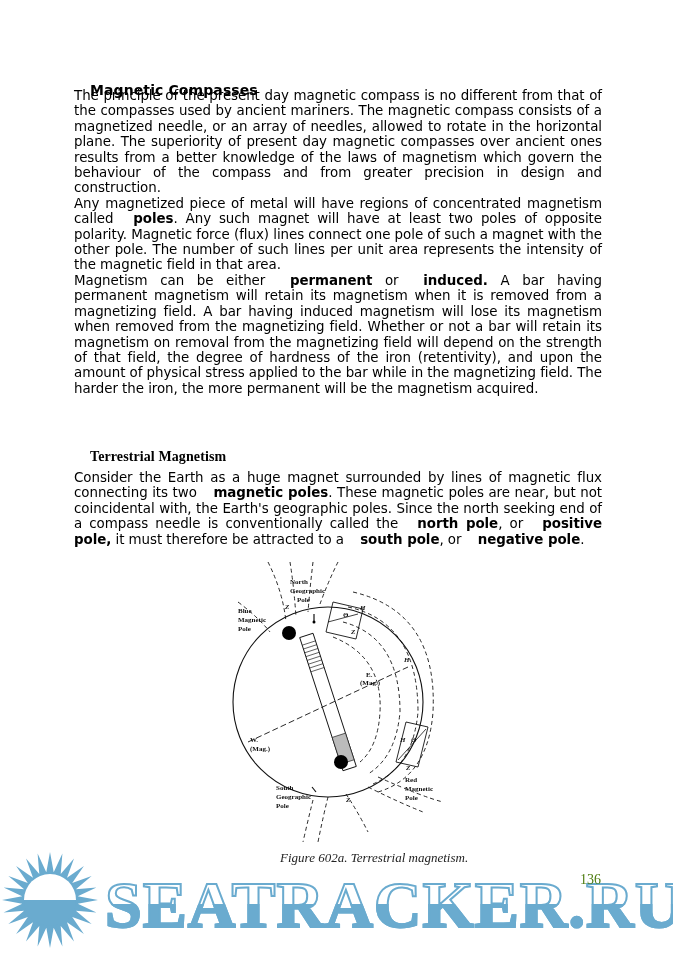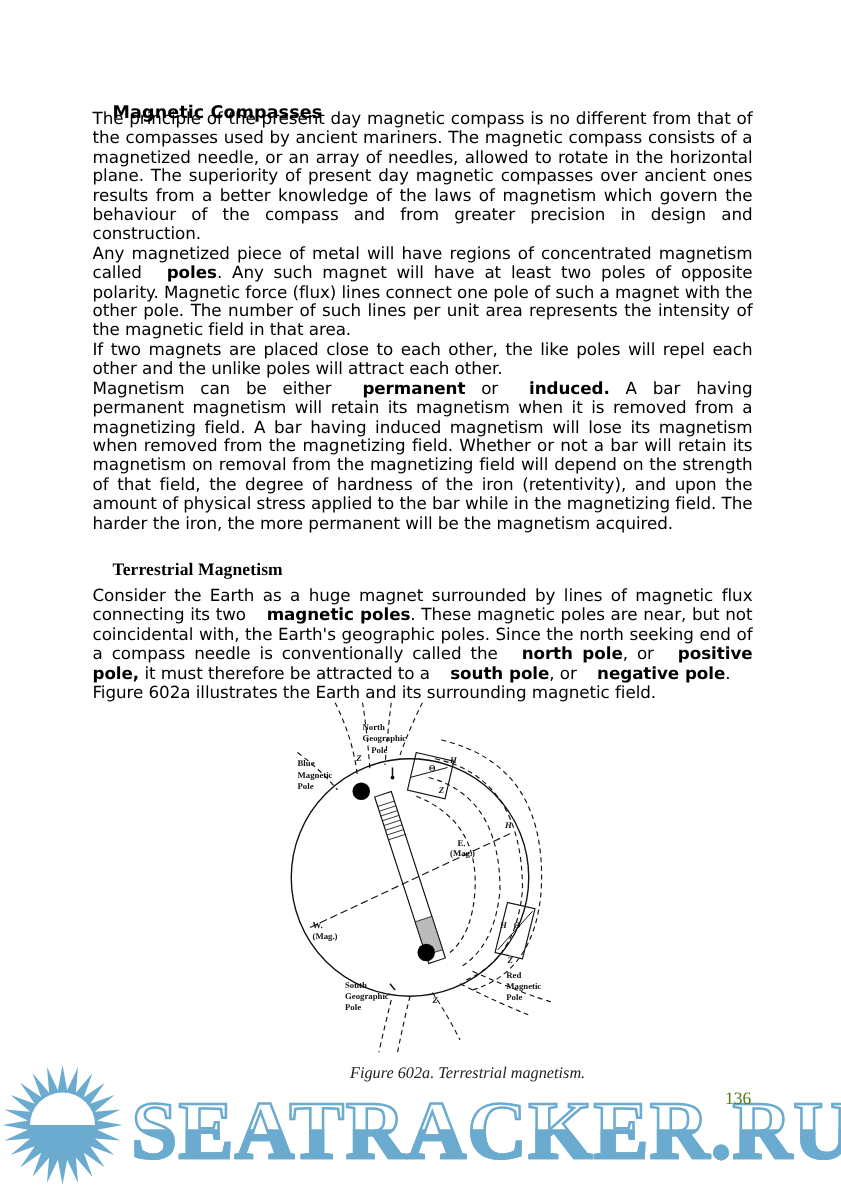--- a/index.html
+++ b/index.html
@@ -41,27 +41,25 @@
   svg text { font-family: "Liberation Serif", serif; }
 </style>
 </head>
 <body>
 
 <div class="page">
   <h2 id="h1">Magnetic Compasses</h2>
   <div id="p1" class="para">
       <div><span>The principle of the present day magnetic compass is no different from that of the compasses used by ancient mariners. The magnetic compass consists of a magnetized needle, or an array of needles, allowed to rotate in the horizontal plane. The superiority of present day magnetic compasses over ancient ones results from a better knowledge of the laws of magnetism which govern the behaviour of the compass and from greater precision in design and construction.</span></div>
       <div><span>Any magnetized piece of metal will have regions of concentrated magnetism called </span><b>poles</b><span>. Any such magnet will have at least two poles of opposite polarity. Magnetic force (flux) lines connect one pole of such a magnet with the other pole. The number of such lines per unit area represents the intensity of the magnetic field in that area.</span></div>
-      <div><span>If two magnets are placed close to each other, the like poles will repel each other and the unlike poles will attract each other.</span></div>
       <div><span>Magnetism can be either </span><b>permanent</b><span> or </span><b>induced.</b><span> A bar having permanent magnetism will retain its magnetism when it is removed from a magnetizing field. A bar having induced magnetism will lose its magnetism when removed from the magnetizing field. Whether or not a bar will retain its magnetism on removal from the magnetizing field will depend on the strength of that field, the degree of hardness of the iron (retentivity), and upon the amount of physical stress applied to the bar while in the magnetizing field. The harder the iron, the more permanent will be the magnetism acquired.</span></div>
     </div>
   <h2 id="h2">Terrestrial Magnetism</h2>
   <div id="p2" class="para">
       <div><span>Consider the Earth as a huge magnet surrounded by lines of magnetic flux connecting its two </span><b>magnetic poles</b><span>. These magnetic poles are near, but not coincidental with, the Earth's geographic poles. Since the north seeking end of a compass needle is conventionally called the </span><b>north pole</b><span>, or </span><b>positive pole,</b><span> it must therefore be attracted to a </span><b>south pole</b><span>, or </span><b>negative pole</b><span>.</span></div>
-      <div><span>Figure 602a illustrates the Earth and its surrounding magnetic field.</span></div>
     </div>
 </div>
 
 <div class="figure">
   <svg width="220" height="280" viewBox="0 0 220 280" xmlns="http://www.w3.org/2000/svg">
     <g fill="none" stroke="#111" stroke-width="0.9" stroke-dasharray="4,3">
       <path d="M40 0 Q 55 30 58 60"></path>
       <path d="M62 0 Q 66 25 68 55"></path>
       <path d="M85 0 Q 82 25 80 50"></path>
       <path d="M110 0 Q 100 20 92 42"></path>

